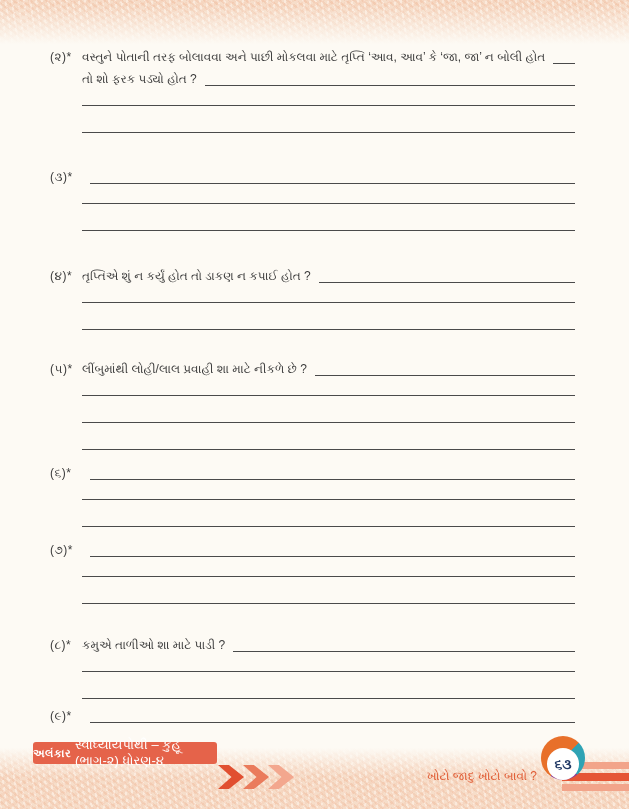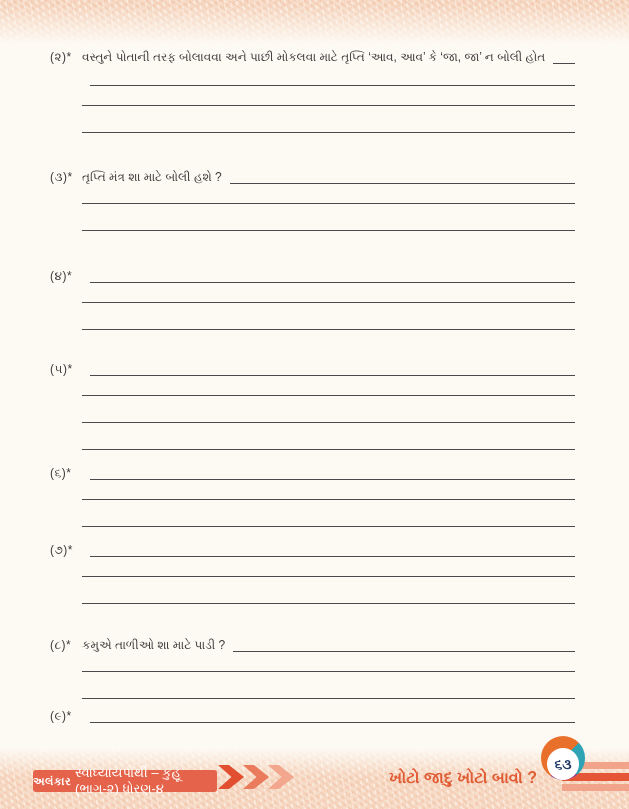--- a/index.html
+++ b/index.html
@@ -36,32 +36,32 @@
   .q-lines{flex:1; min-width:0;}
   .q-line{display:flex; align-items:flex-end; height:22px;}
   .q-text{font-size:12px; line-height:22px; white-space:nowrap; overflow:hidden;}
   .rule-fill{flex:1 1 0; min-width:8px; margin-left:8px; margin-bottom:4px;
     border-bottom:1.6px solid #4a4a4a;}
 
   .answer-line{margin-left:32px; border-bottom:1.6px solid #4a4a4a; height:26px;}
   .answer-line.gap-sm{height:15px;}
 
   
-  .footer-banner{position:absolute; left:33px; top:770px; width:184px; height:22px;
+  .footer-banner{position:absolute; left:33px; top:742px; width:184px; height:22px;
     background:var(--banner,#e5634a); border-radius:3px; display:flex; align-items:center;
     justify-content:center; gap:4px; color:#fff; z-index:3;}
   .series-bold{font-size:11px; font-weight:bold; letter-spacing:0.5px;}
   .series-rest{font-size:13px;}
   .chevron{position:absolute; top:765px; width:26px; height:24px; z-index:3;
     clip-path:polygon(0 0, 42% 0, 100% 50%, 42% 100%, 0 100%, 52% 50%);}
   .chev-1{left:218px; background:var(--chev1,#e14f30);}
   .chev-2{left:243px; background:var(--chev2,#ea7b5c);}
   .chev-3{left:268px; background:var(--chev3,#f3a78e);}
 
-  .chapter-title{position:absolute; right:92px; top:769px; font-size:16px; font-weight:bold;
+  .chapter-title{position:absolute; right:92px; top:769px; font-size:12px; font-weight:normal;
     color:var(--title_color,#e05c35); z-index:3; white-space:nowrap;text-align:right;}
 
   .stripes{position:absolute; left:562px; top:760px; width:67px; height:34px; z-index:1;}
   .stripe{position:absolute; left:0; width:67px;}
   .stripe.s1{top:2px; height:7px; background:var(--stripe_light,#f2a48a);}
   .stripe.s2{top:13px; height:8px; background:var(--stripe_dark,#e55636);}
   .stripe.s3{top:24px; height:7px; background:var(--stripe_light,#f2a48a);}
 
   .page-badge{position:absolute; left:541px; top:736px; width:44px; height:44px; border-radius:50%;
     background:conic-gradient(from 0deg,
@@ -87,60 +87,62 @@
   <div class="content">
     <div class="question">
       <div class="q-head">
         <span class="q-num">(૨)*</span>
         <div class="q-lines">
             <div class="q-line">
               <span class="q-text">વસ્તુને પોતાની તરફ બોલાવવા અને પાછી મોકલવા માટે તૃપ્તિ ‘આવ, આવ’ કે ‘જા, જા’ ન બોલી હોત</span>
               <span class="rule-fill"></span>
             </div>
             <div class="q-line">
+              <span class="q-text">તો શો ફરક પડ્યો હોત ?</span>
               <span class="rule-fill"></span>
             </div>
           </div>
       </div>
     <div class="answer-line gap-sm"></div>
         <div class="answer-line"></div>
       </div>
 
     <div class="question">
       <div class="q-head">
         <span class="q-num">(૩)*</span>
         <div class="q-lines">
             <div class="q-line">
-              <span class="q-text">તૃપ્તિ મંત્ર શા માટે બોલી હશે ?</span>
               <span class="rule-fill"></span>
             </div>
           </div>
       </div>
     <div class="answer-line gap-sm"></div>
         <div class="answer-line"></div>
       </div>
 
     <div class="question">
       <div class="q-head">
         <span class="q-num">(૪)*</span>
         <div class="q-lines">
             <div class="q-line">
+              <span class="q-text">તૃપ્તિએ શું ન કર્યું હોત તો ડાકણ ન કપાઈ હોત ?</span>
               <span class="rule-fill"></span>
             </div>
           </div>
       </div>
     <div class="answer-line gap-sm"></div>
         <div class="answer-line"></div>
       </div>
 
     <div class="question">
       <div class="q-head">
         <span class="q-num">(૫)*</span>
         <div class="q-lines">
             <div class="q-line">
+              <span class="q-text">લીંબુમાંથી લોહી/લાલ પ્રવાહી શા માટે નીકળે છે ?</span>
               <span class="rule-fill"></span>
             </div>
           </div>
       </div>
     <div class="answer-line gap-sm"></div>
         <div class="answer-line"></div>
         <div class="answer-line"></div>
       </div>
 
     <div class="question">

